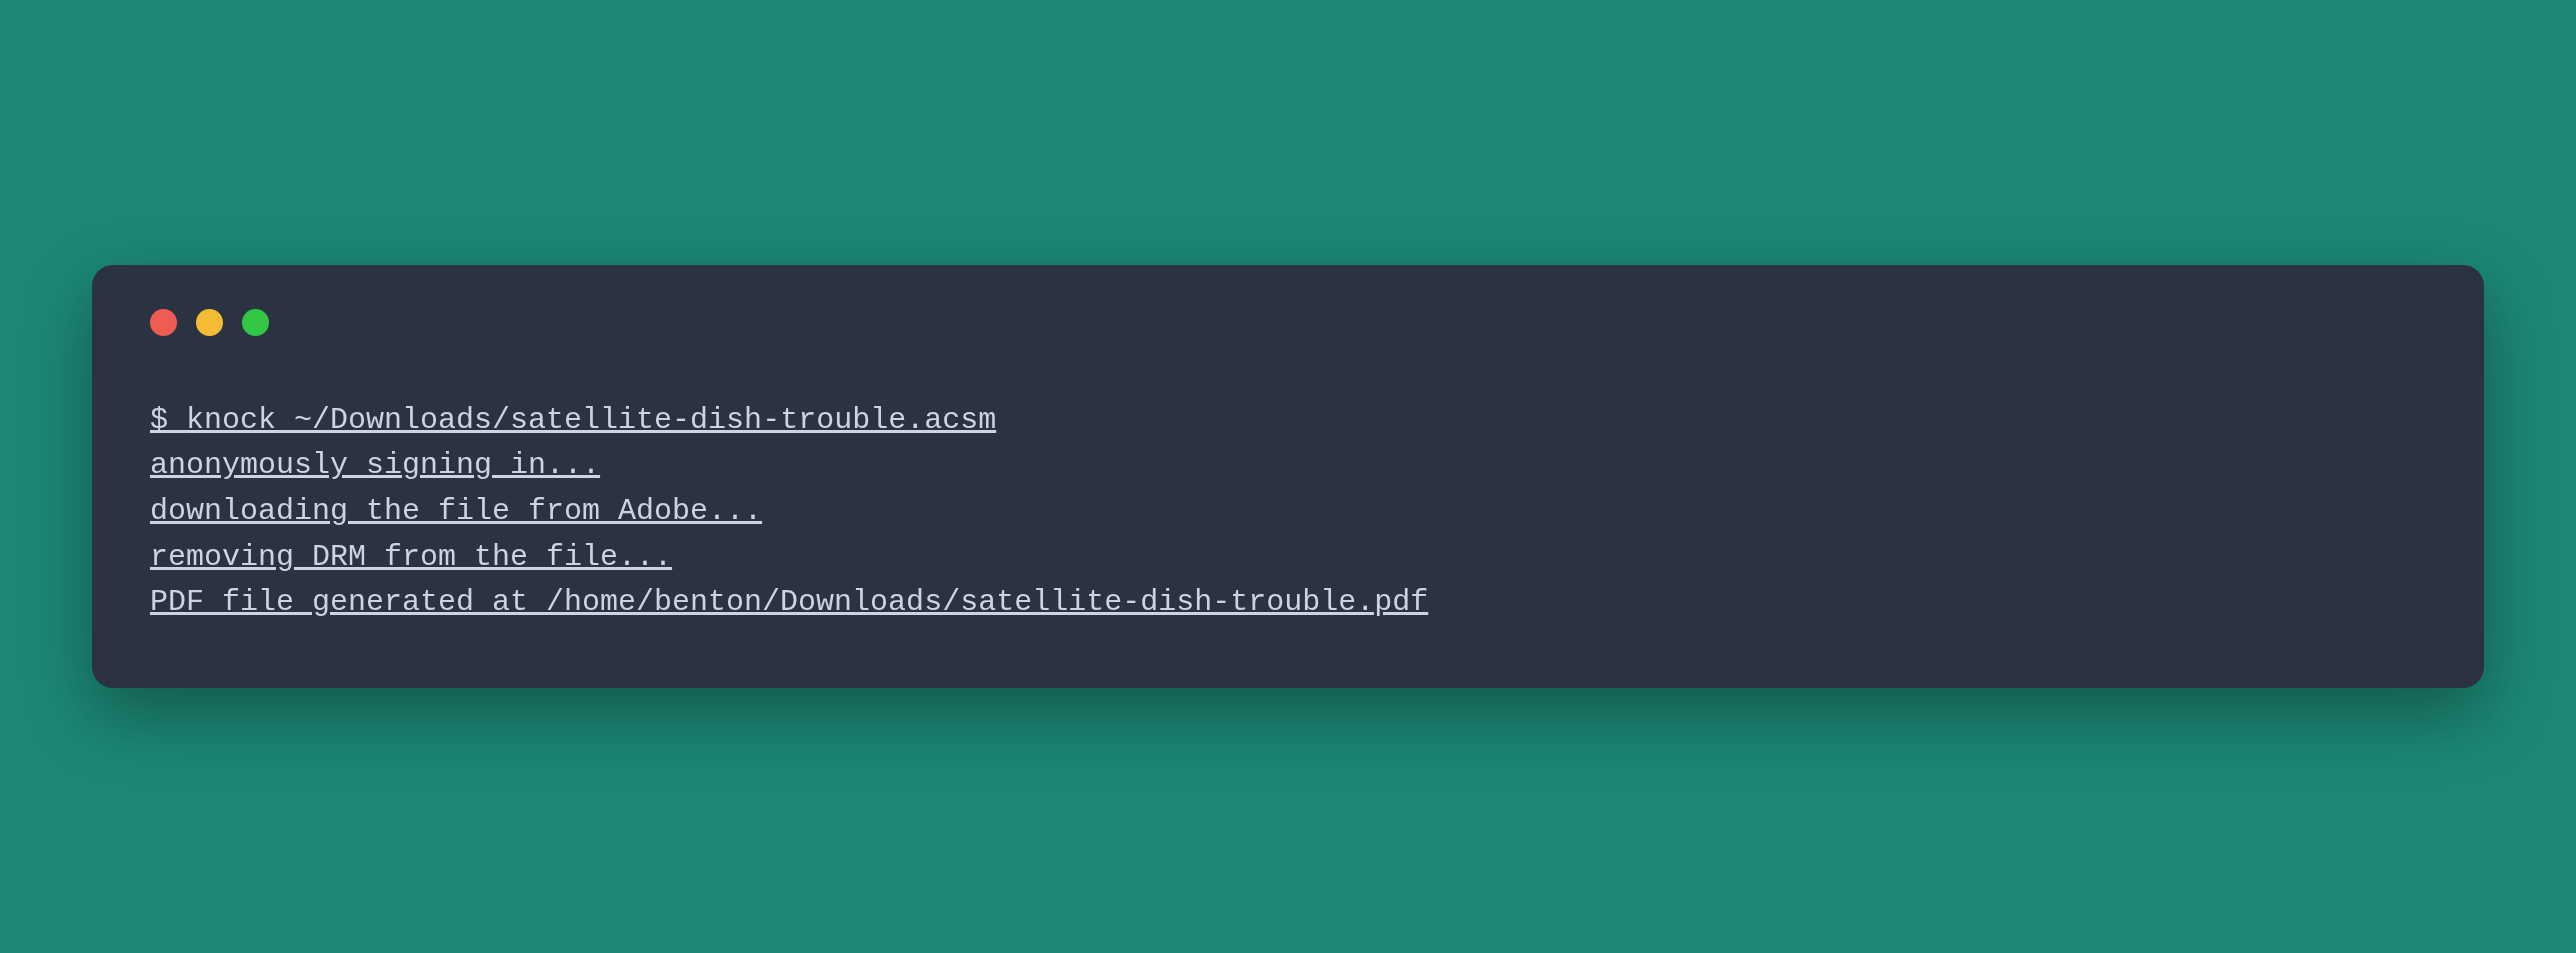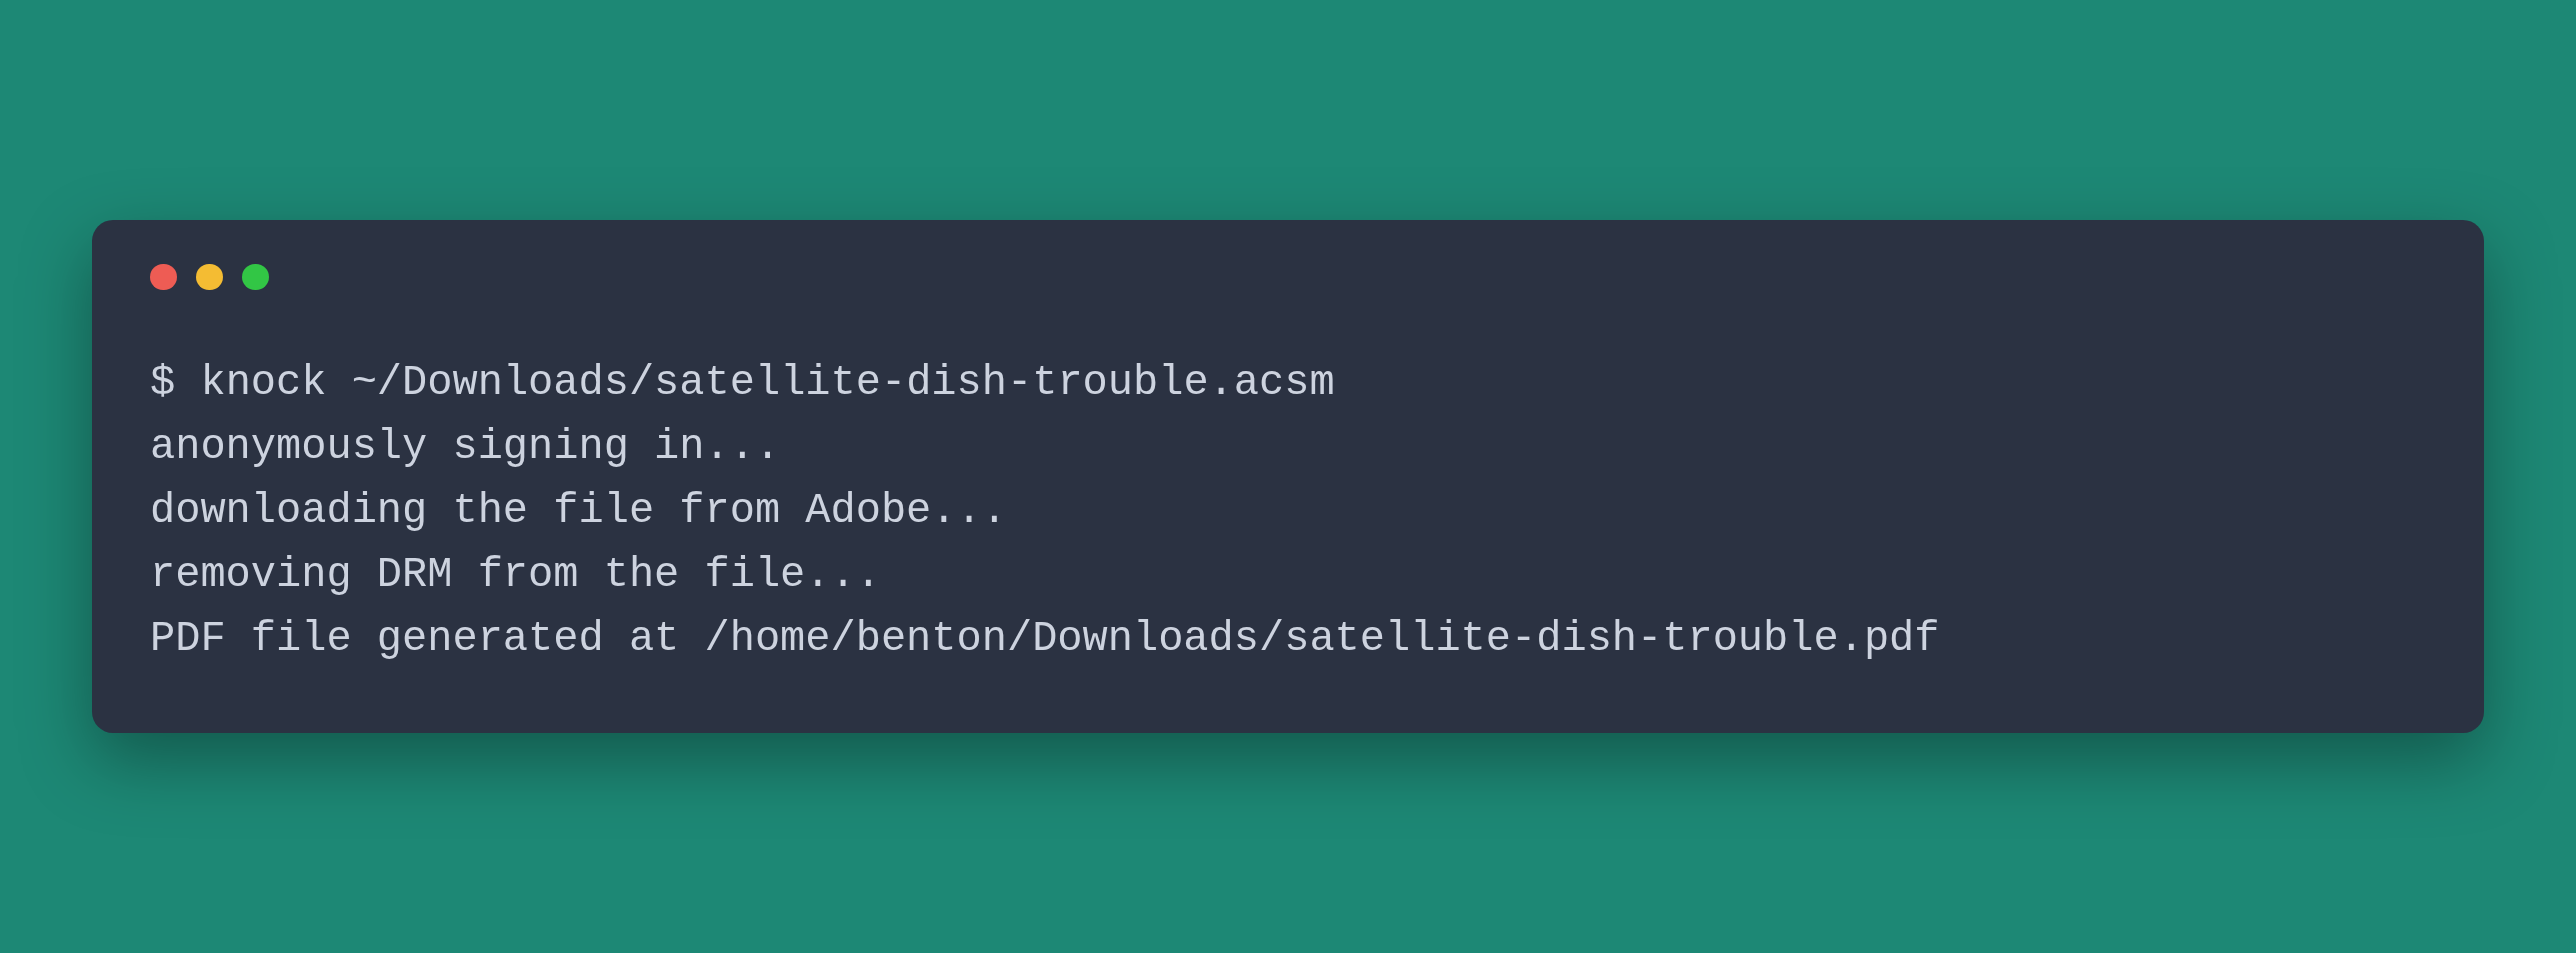--- a/index.html
+++ b/index.html
@@ -37,24 +37,25 @@
       background-color: #ee5c54;
     }
     .dot-yellow {
       background-color: #f4bc33;
     }
     .dot-green {
       background-color: #32c645;
     }
     .terminal-body {
       color: #cdd3df;
-      font-size: 42px;
+      font-size: 30px;
       line-height: 1.52;
       white-space: pre;
       font-weight: 400;
+      text-decoration: underline;
     }
     .prompt-symbol {
       color: #cdd3df;
     }
     .command-text {
       color: #cdd3df;
     }
     .output-line {
       color: #cdd3df;
     }

